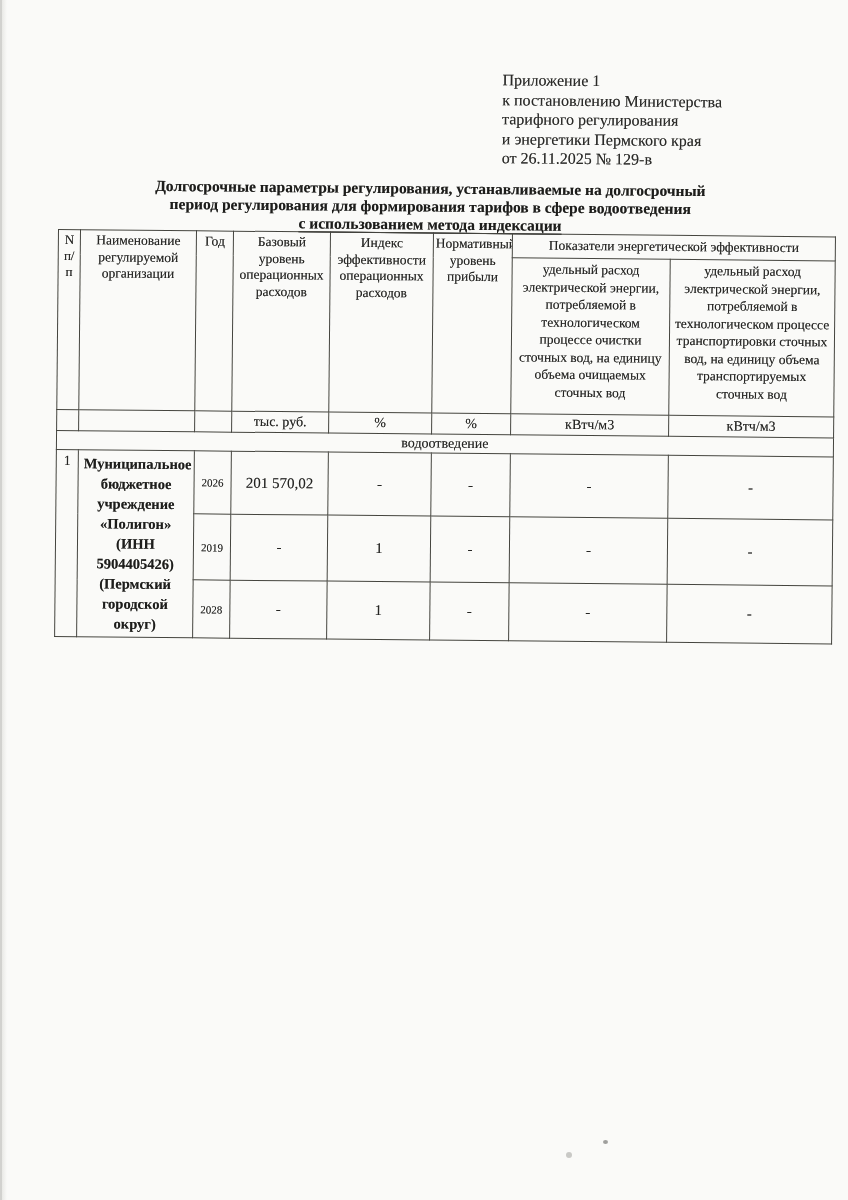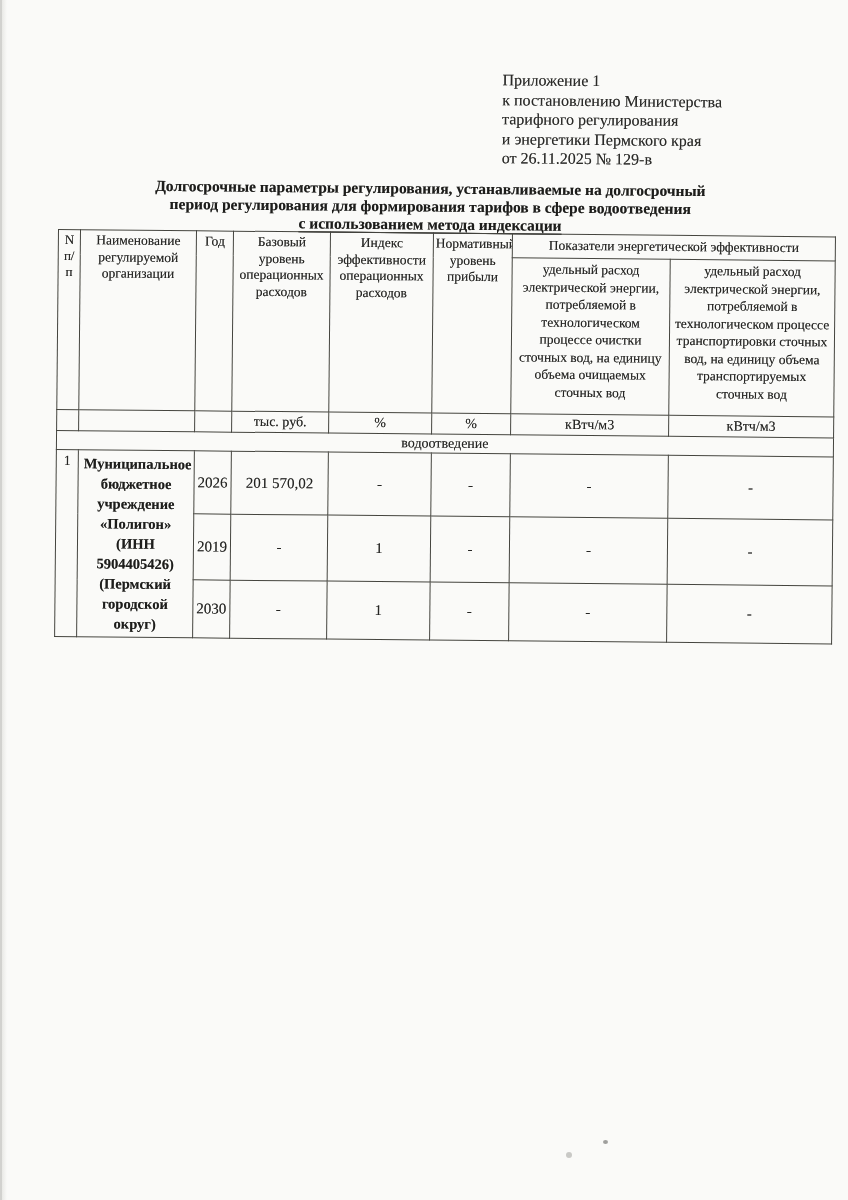--- a/index.html
+++ b/index.html
@@ -104,21 +104,21 @@
     font-size: 13.5px;
     line-height: 1.24;
     padding-top: 2px;
   }
   th.h-num { white-space: pre-line; font-size: 13px; }
   th.h-energy-group { vertical-align: middle; padding-top: 1px; }
   th.h-energy-sub { font-size: 13.5px; line-height: 1.3; padding: 2px 3px; }
 
   td.unit-cell { font-size: 14px; vertical-align: middle; }
   td.section-cell { font-size: 14px; vertical-align: middle; }
-  td.year-cell { font-size: 15px; vertical-align: middle; }
+  td.year-cell { font-size: 11px; vertical-align: middle; }
   td.value-cell { font-size: 15px; vertical-align: middle; white-space: nowrap; }
   td.num-cell { font-size: 14px; vertical-align: top; padding-top: 3px; }
   td.org-cell {
     font-weight: bold;
     font-size: 14.5px;
     line-height: 1.38;
     vertical-align: top;
     padding: 3px 5px;
     color: #1d1d1b;
   }
@@ -198,21 +198,21 @@
       </tr>
       <tr class="rF">
         <td class="year-cell">2019</td>
         <td class="value-cell">-</td>
         <td class="value-cell">1</td>
         <td class="value-cell">-</td>
         <td class="value-cell">-</td>
         <td class="value-cell">-</td>
       </tr>
       <tr class="rG">
-        <td class="year-cell">2030</td>
+        <td class="year-cell">2028</td>
         <td class="value-cell">-</td>
         <td class="value-cell">1</td>
         <td class="value-cell">-</td>
         <td class="value-cell">-</td>
         <td class="value-cell">-</td>
       </tr>
     </tbody>
   </table>
 
 </div>

